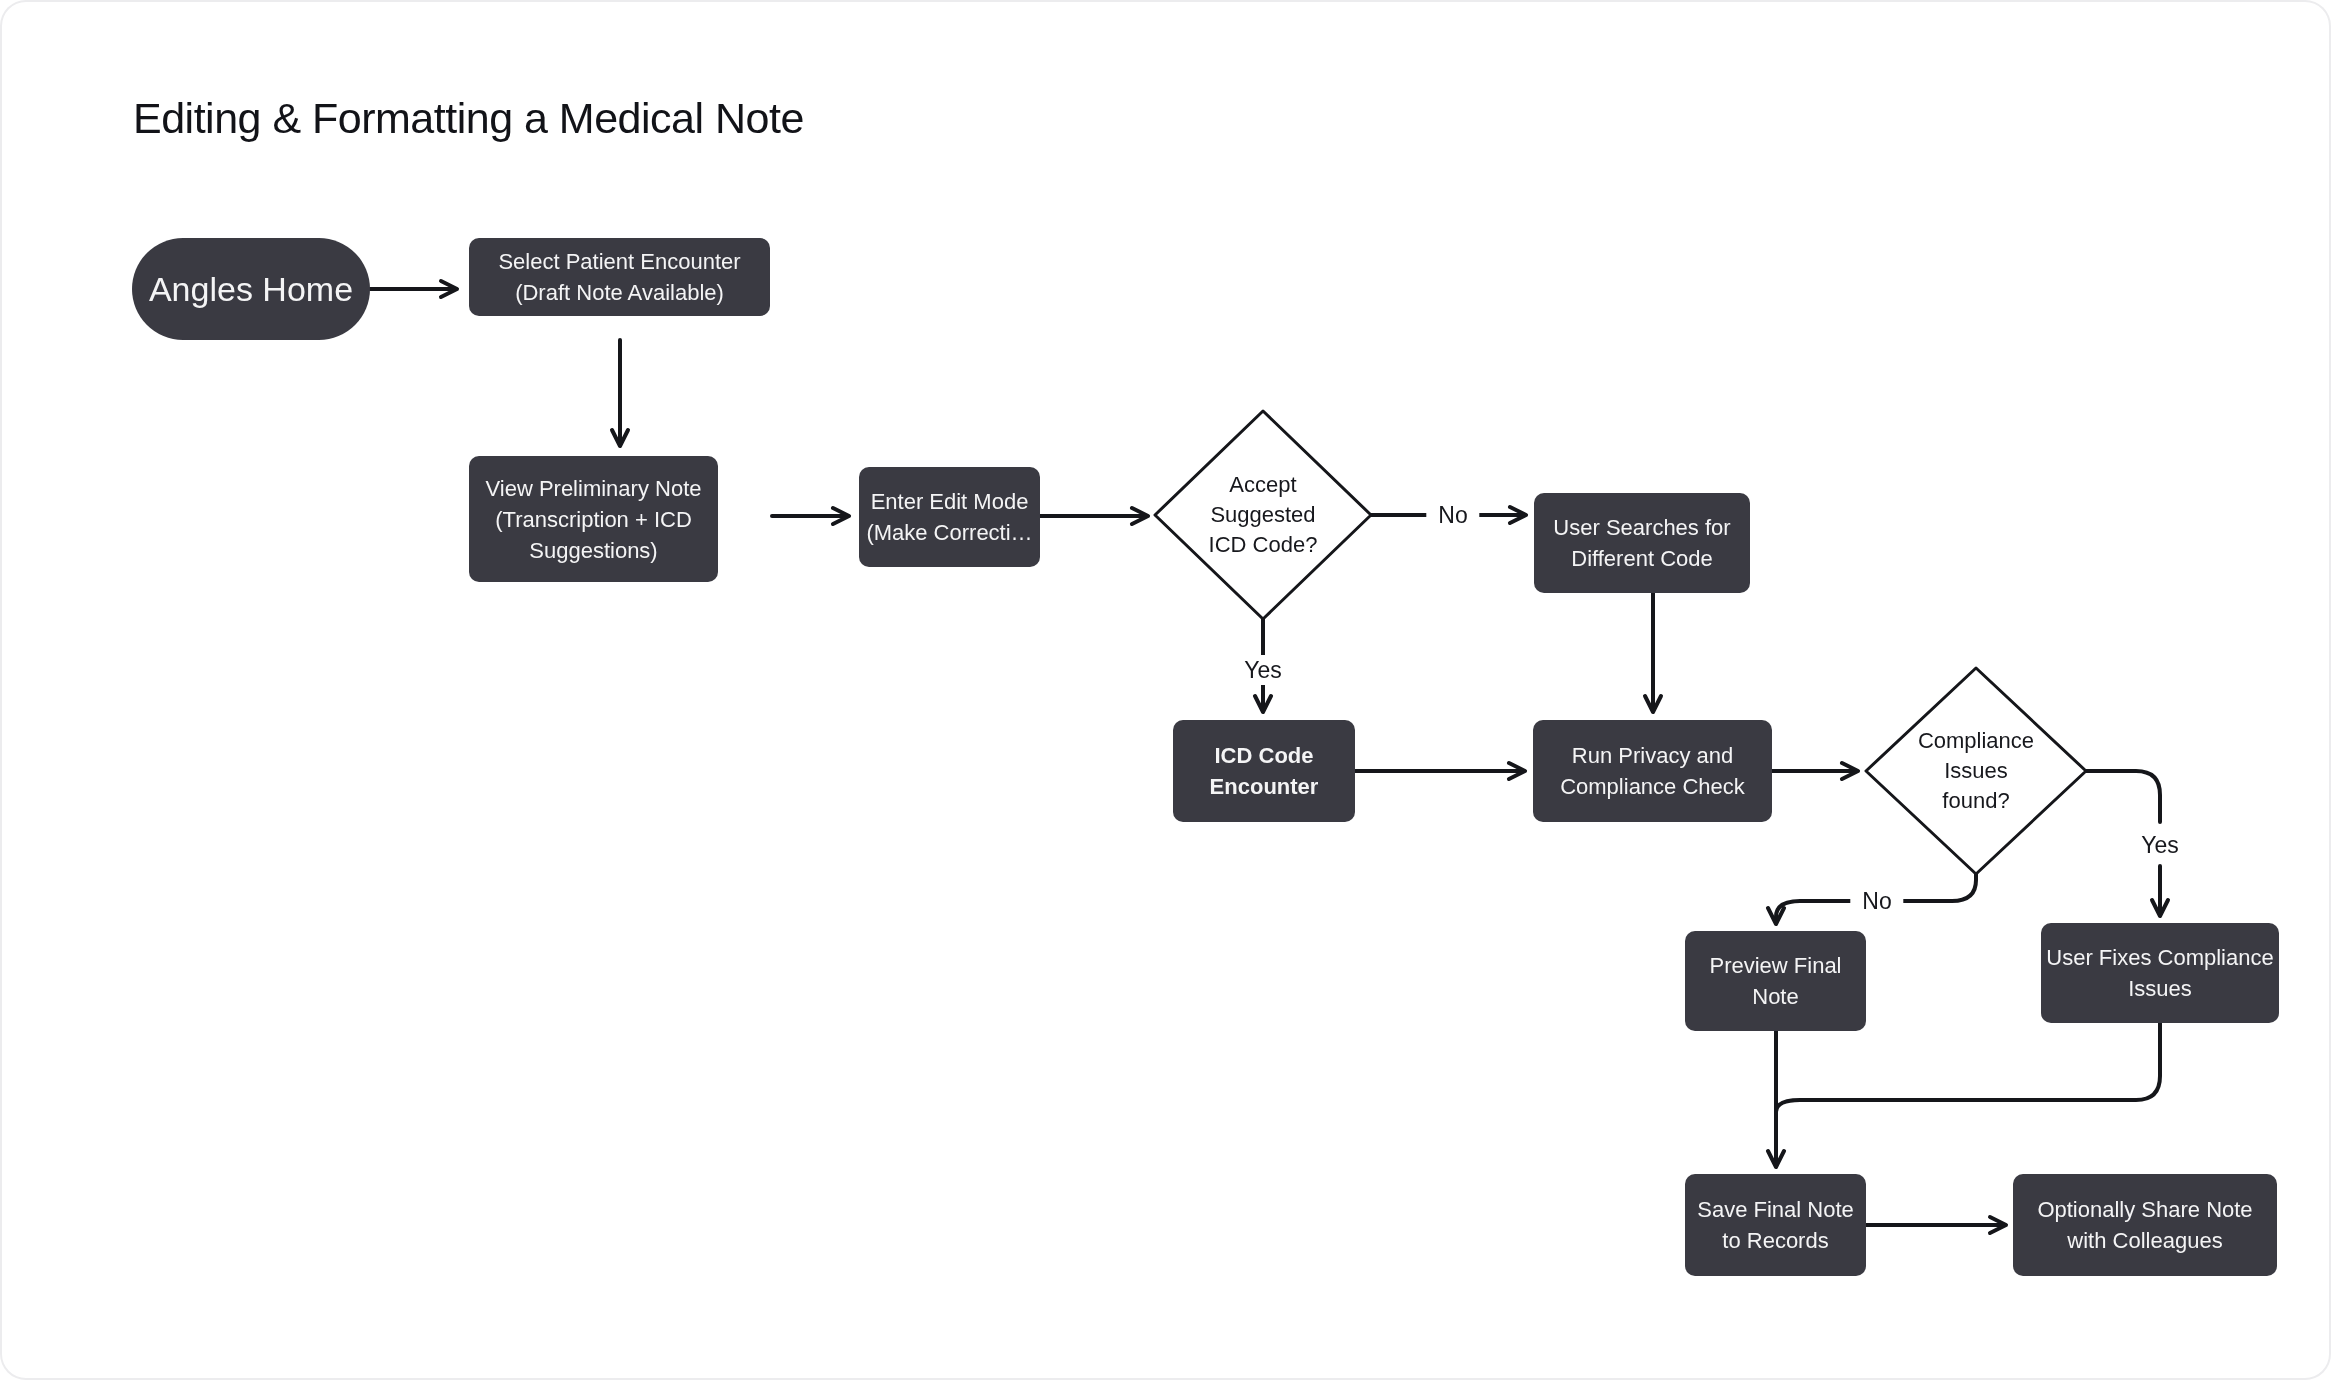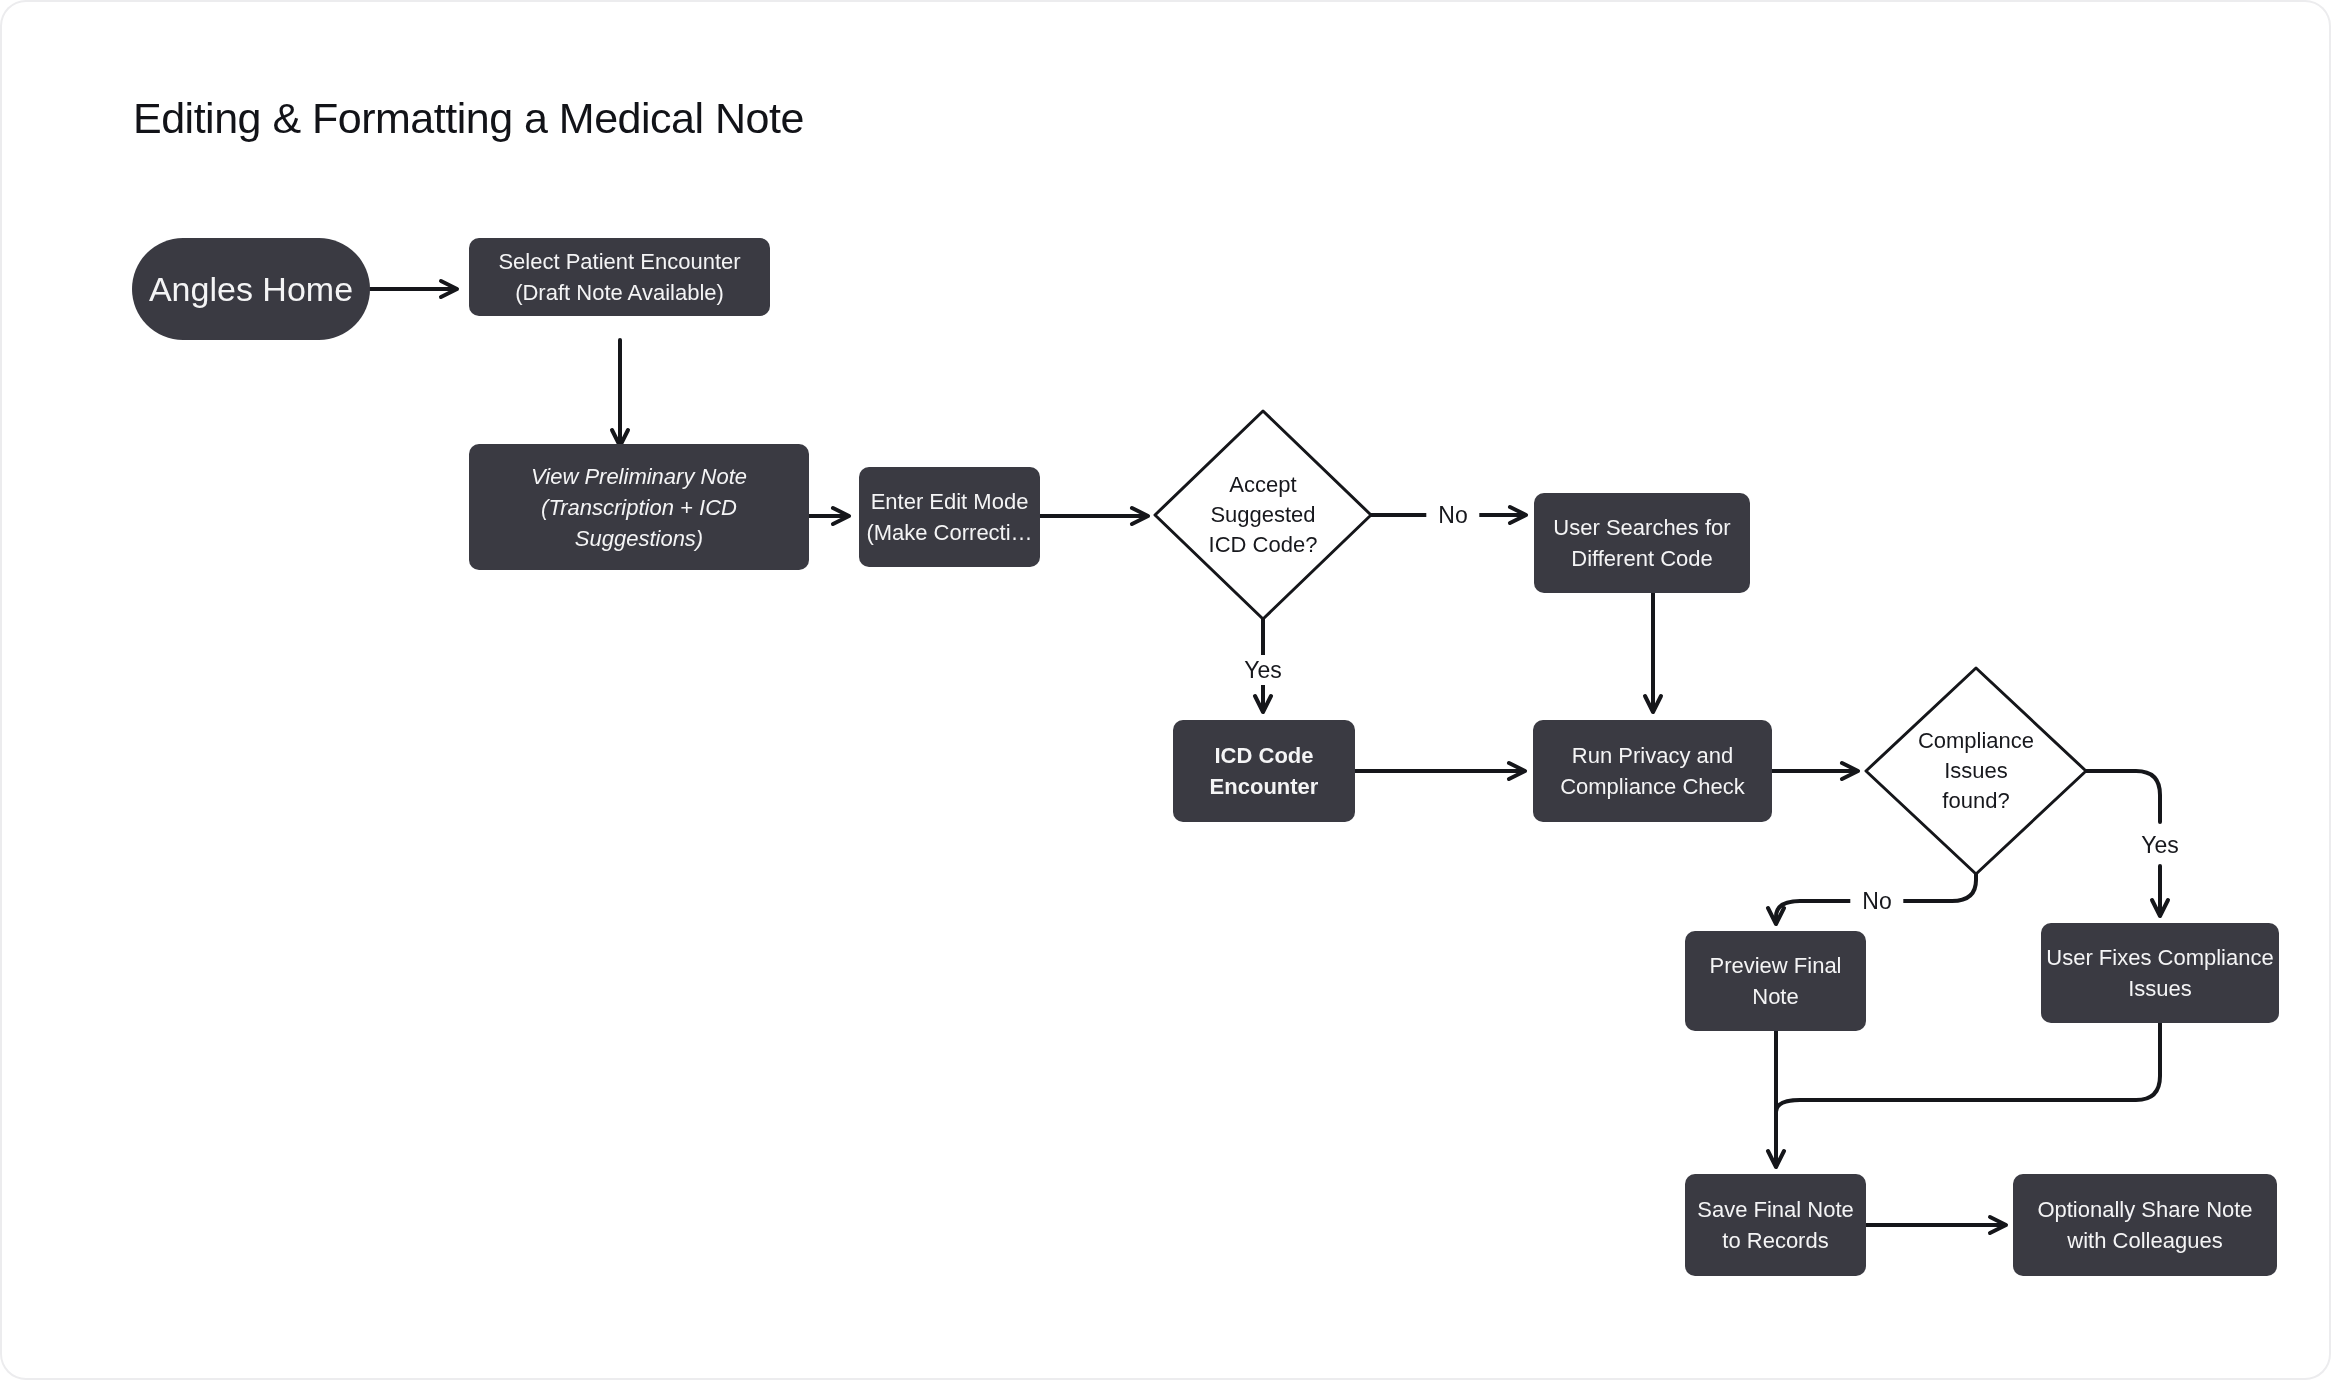--- a/index.html
+++ b/index.html
@@ -99,21 +99,21 @@
 
   <div class="node pill" style="left:132px;top:238px;width:238px;height:102px;">
     <span class="ln">Angles Home</span>
   </div>
 
   <div class="node" style="left:469px;top:238px;width:301px;height:78px;">
     <span class="ln">Select Patient Encounter</span>
     <span class="ln">(Draft Note Available)</span>
   </div>
 
-  <div class="node" style="left:469px;top:444px;width:340px;height:126px;font-style:italic;">
+  <div class="node" style="left:469px;top:456px;width:249px;height:126px;">
     <span class="ln">View Preliminary Note</span>
     <span class="ln">(Transcription + ICD</span>
     <span class="ln">Suggestions)</span>
   </div>
 
   <div class="node" style="left:859px;top:467px;width:181px;height:100px;">
     <span class="ln">Enter Edit Mode</span>
     <span class="ln">(Make Correcti…</span>
   </div>
 

